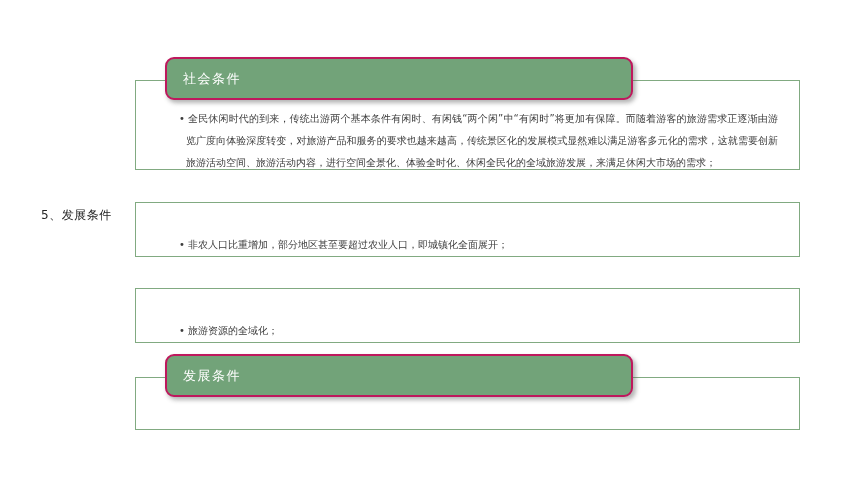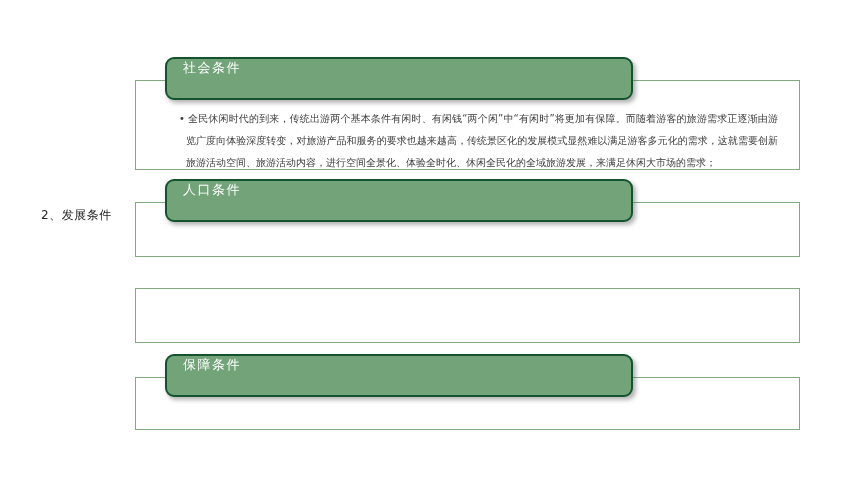--- a/index.html
+++ b/index.html
@@ -23,23 +23,23 @@
     position:absolute;left:135px;width:665px;box-sizing:border-box;
     border:1px solid var(--outline-green);background:transparent;
   }
   .s1{top:80px;height:90px;}
   .s2{top:202px;height:55px;}
   .s3{top:288px;height:55px;}
   .s4{top:377px;height:53px;}
   .header{
     position:absolute;top:-24px;left:29px;width:468px;height:43px;
     box-sizing:border-box;background:var(--header-green);
-    border:2px solid #14532d;border-radius:9px;
+    border:2px solid #be185d;border-radius:9px;
     box-shadow:2.5px 3px 4.5px rgba(90,90,90,0.45);
-    display:flex;align-items:flex-start;padding-left:16px;
+    display:flex;align-items:center;padding-left:16px;
   }
   .header .htitle{
     color:var(--header-text);font-size:13px;letter-spacing:1.5px;white-space:nowrap;
   }
   .body{
     position:absolute;left:43px;right:21px;
   }
   .s1 .body{top:27px;}
   .s2 .body{top:31px;}
   .s3 .body{top:31px;}
@@ -48,39 +48,42 @@
     margin:0;font-size:10px;line-height:22px;color:var(--body-text);
     padding-left:7px;text-indent:-7px;text-align:justify;
   }
   .bullet{margin-right:3px;}
 </style>
 </head>
 <body>
 
 <div class="canvas">
 
-  <div class="root-label">2、发展条件</div>
+  <div class="root-label">5、发展条件</div>
 
   <div class="section s1">
     <div class="header">
       <span class="htitle">社会条件</span>
     </div>
     <div class="body">
       <p><span class="bullet">•</span><span>全民休闲时代的到来，传统出游两个基本条件有闲时、有闲钱“两个闲”中“有闲时”将更加有保障。而随着游客的旅游需求正逐渐由游览广度向体验深度转变，对旅游产品和服务的要求也越来越高，传统景区化的发展模式显然难以满足游客多元化的需求，这就需要创新旅游活动空间、旅游活动内容，进行空间全景化、体验全时化、休闲全民化的全域旅游发展，来满足休闲大市场的需求；</span></p>
     </div>
   </div>
 
   <div class="section s2">
-    <div class="header">
-      <span class="htitle">人口条件</span>
+    <div class="body">
+      <p><span class="bullet">•</span><span>非农人口比重增加，部分地区甚至要超过农业人口，即城镇化全面展开；</span></p>
     </div>
   </div>
 
   <div class="section s3">
+    <div class="body">
+      <p><span class="bullet">•</span><span>旅游资源的全域化；</span></p>
+    </div>
   </div>
 
   <div class="section s4">
     <div class="header">
-      <span class="htitle">保障条件</span>
+      <span class="htitle">发展条件</span>
     </div>
   </div>
 
 </div>
 
 </body></html>

